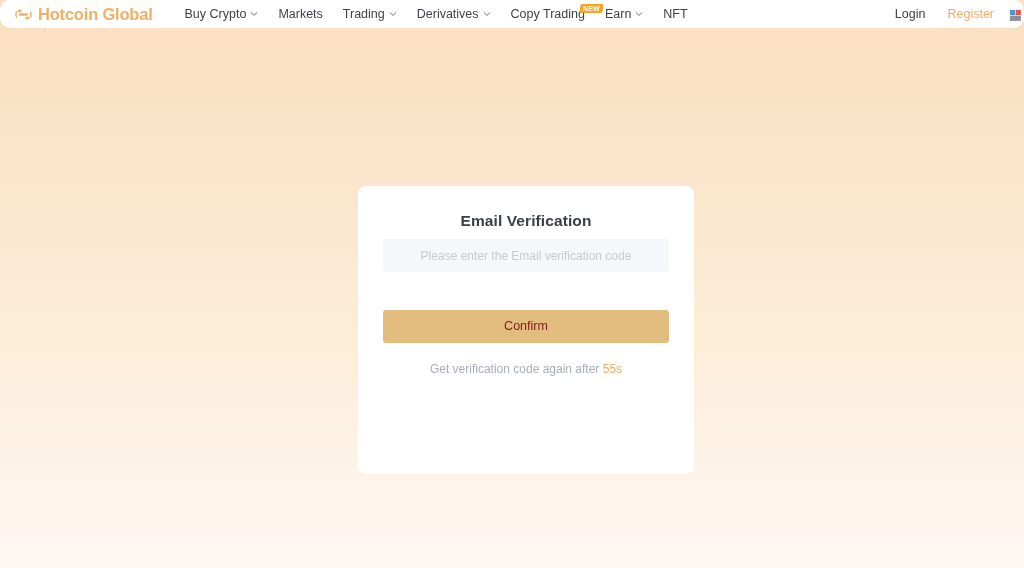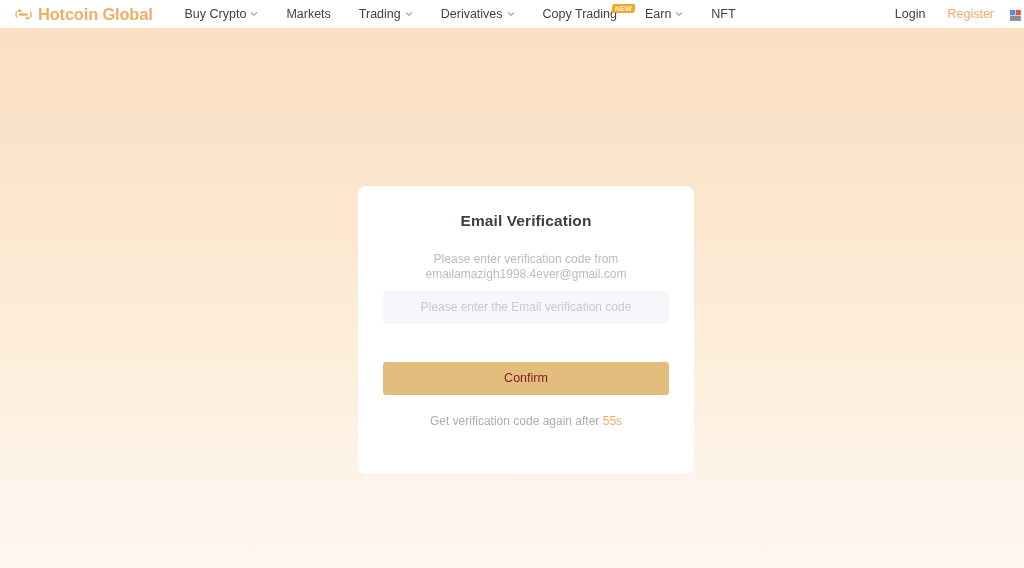--- a/index.html
+++ b/index.html
@@ -29,20 +29,21 @@
     left: 0;
     top: 0;
     width: 1024px;
     height: 28px;
     background: #ffffff;
     display: flex;
     align-items: center;
     box-sizing: border-box;
     padding: 0 8px 0 14px;
     z-index: 5;
+    border-radius: 10px;
   }
   .brand {
     display: flex;
     align-items: center;
     gap: 5px;
     flex: 0 0 auto;
     margin-right: 22px;
   }
   .brand-mark {
     width: 19px;
@@ -56,21 +57,21 @@
     letter-spacing: -0.2px;
     color: #f2ae64;
     line-height: 1;
     white-space: nowrap;
   }
 
   .nav {
     display: flex;
     align-items: flex-start;
     flex: 1 1 auto;
-    gap: 8px;
+    gap: 0;
   }
   .nav-item {
     position: relative;
     display: flex;
     align-items: center;
     gap: 4px;
     font-size: 12.5px;
     color: #3f4247;
     white-space: nowrap;
     padding: 0 10px;
@@ -290,21 +291,20 @@
         </svg>
       </span>
     </div>
 
   </div>
 
   <div class="card">
 
     <div class="card-title">Email Verification</div>
 
-    <div class="card-desc">Please enter verification code from emailamazigh1998.4ever@gmail.com</div>
 
 
     <input class="code-input" type="text" placeholder="Please enter the Email verification code" style="">
 
     <button class="confirm-btn">Confirm</button>
 
     <div class="resend">
       <span>Get verification code again after </span><span class="countdown">55s</span>
     </div>
 

